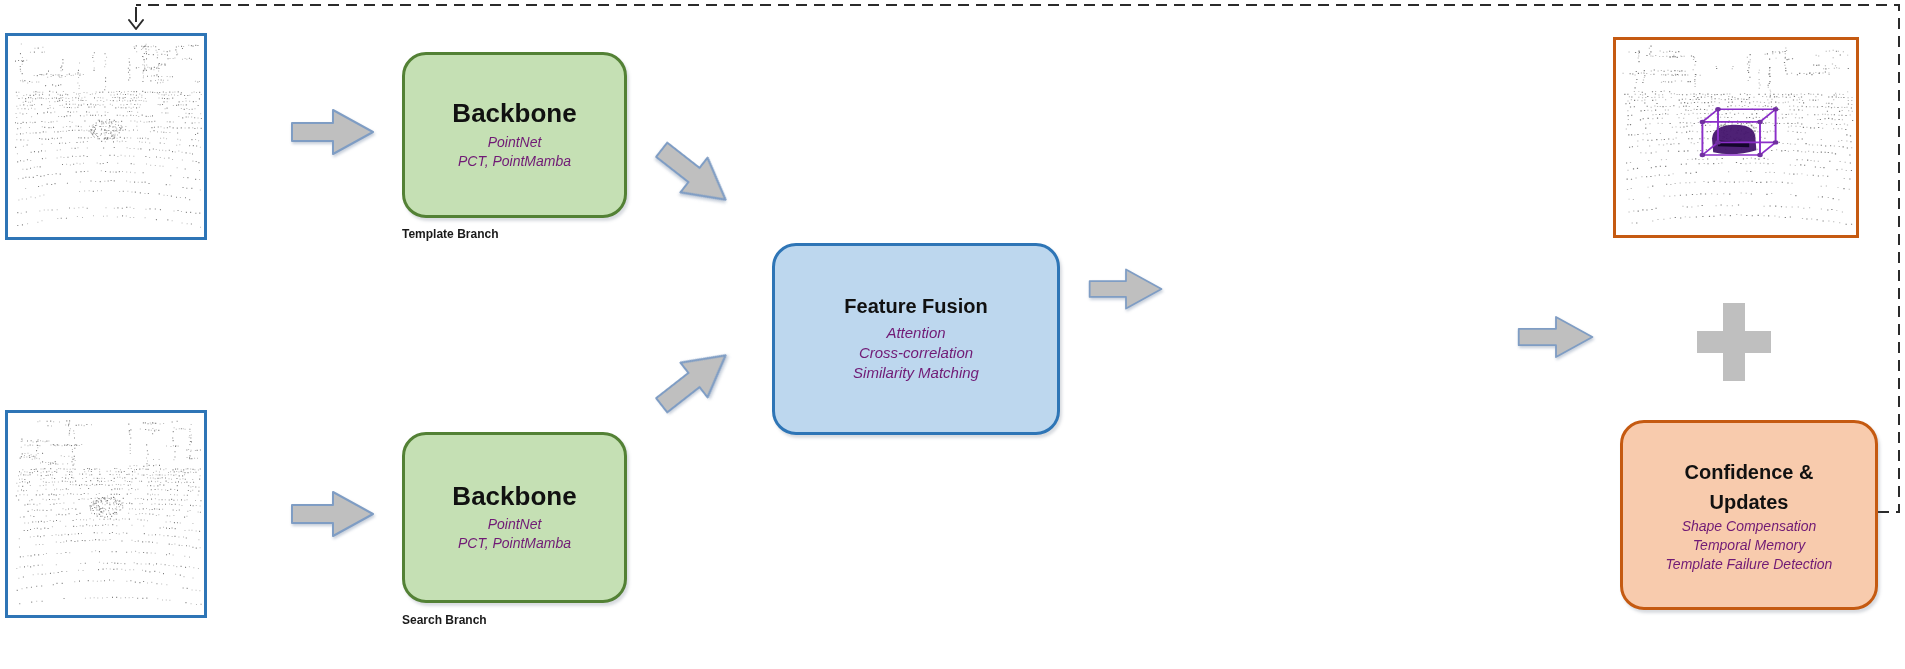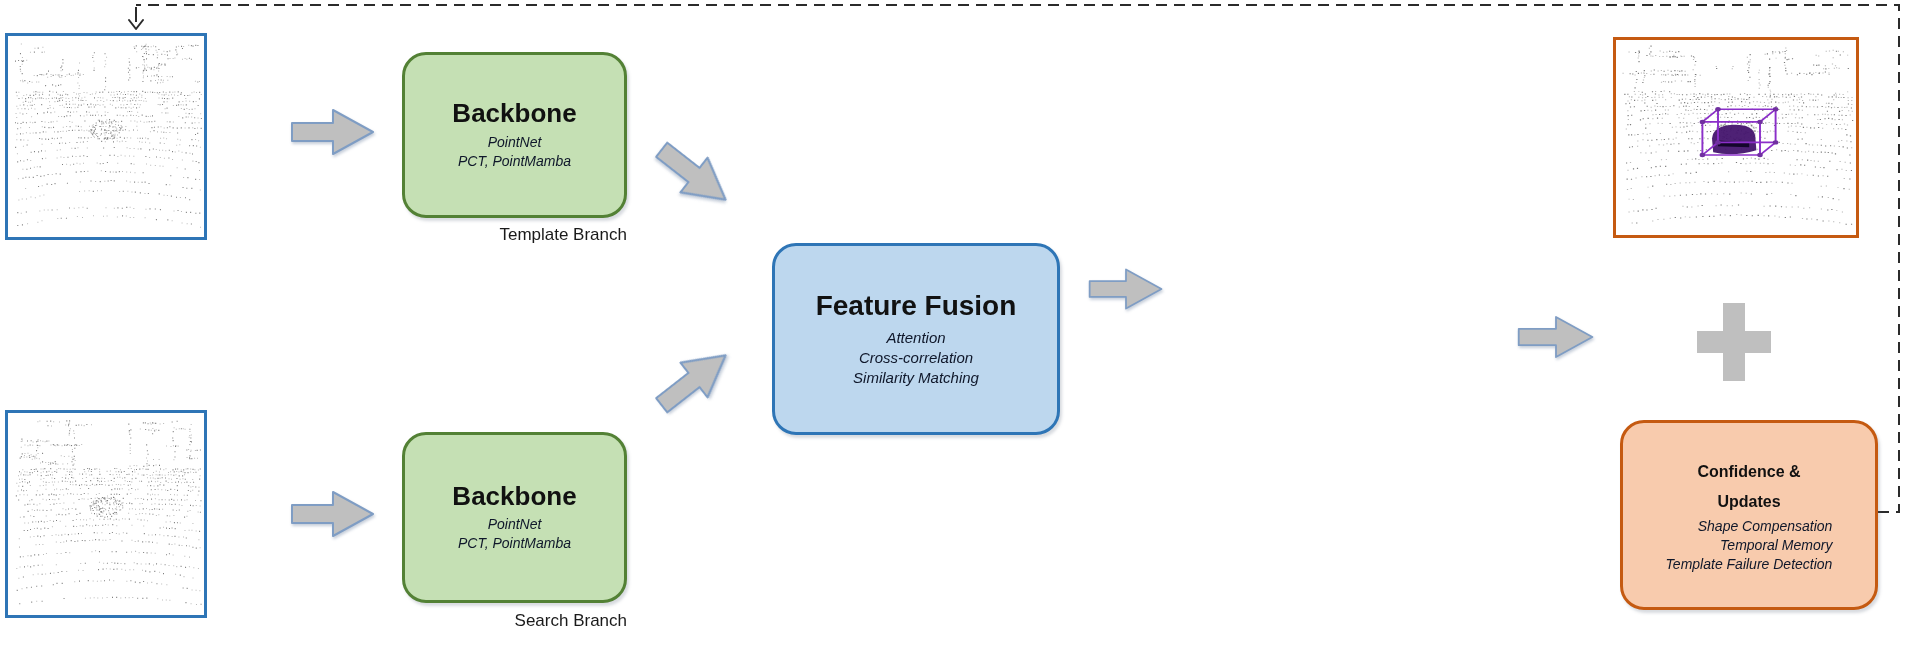--- a/index.html
+++ b/index.html
@@ -6,39 +6,39 @@
   #canvas{
     position:relative;width:1905px;height:669px;background:#fff;
     font-family:"Liberation Sans",sans-serif;overflow:hidden;
   }
   
   .img-frame{position:absolute;box-sizing:border-box;background:#fff;}
   .img-frame.blue{border:3px solid #2E75B6;}
   .img-frame.orange{border:3px solid #C55A11;}
   .img-frame svg{display:block;width:100%;height:100%;}
   
-  .caption{position:absolute;text-align:right;font-weight:normal;color:#1a1a1a;
-           font-size:17px;line-height:21px;}
+  .caption{position:absolute;text-align:left;font-weight:bold;color:#1a1a1a;
+           font-size:12px;line-height:21px;}
   
   .pbox{position:absolute;box-sizing:border-box;display:flex;flex-direction:column;
         align-items:center;justify-content:center;text-align:center;
         box-shadow:2px 3px 3px rgba(100,110,130,.25);border-radius:24px;}
   .pbox .title{font-weight:bold;color:#111;line-height:1.15;}
-  .pbox .sub{font-style:italic;color:#0f172a;}
+  .pbox .sub{font-style:italic;color:#701a75;}
   .backbone{background:#C5E0B4;border:3px solid #538135;}
   .backbone .title{font-size:26px;margin-bottom:4px;}
   .backbone .sub{font-size:14px;line-height:19px;}
   .fusion{background:#BDD7EE;border:3px solid #2E75B6;}
   .decision{background:#FFF2CC;border:3px solid #FFC000;}
-  .fusion .title,.decision .title{font-size:28px;margin-bottom:5px;}
+  .fusion .title,.decision .title{font-size:20px;margin-bottom:5px;}
   .fusion .sub,.decision .sub{font-size:15px;line-height:20px;}
   .confidence{background:#F8CBAD;border:3px solid #C55A11;}
-  .confidence .title{font-size:16px;line-height:30px;}
+  .confidence .title{font-size:20px;line-height:30px;}
   .confidence .sub{font-size:14px;line-height:19px;}
-  .confidence .subwrap{margin-top:0;text-align:right;}
+  .confidence .subwrap{margin-top:0;}
   
   .block-arrow{position:absolute;filter:drop-shadow(1.5px 2.5px 1.5px rgba(110,130,160,.4));}
   .block-arrow svg{display:block;width:100%;height:100%;overflow:visible;}
   .block-arrow path{fill:#BFBFBF;stroke:#7F9DC4;stroke-width:2;stroke-linejoin:round;}
   
   .plus{position:absolute;}
   .plus .bar{position:absolute;background:#BFBFBF;}
   
   #overlay{position:absolute;left:0;top:0;width:1905px;height:669px;pointer-events:none;}
 </style>

